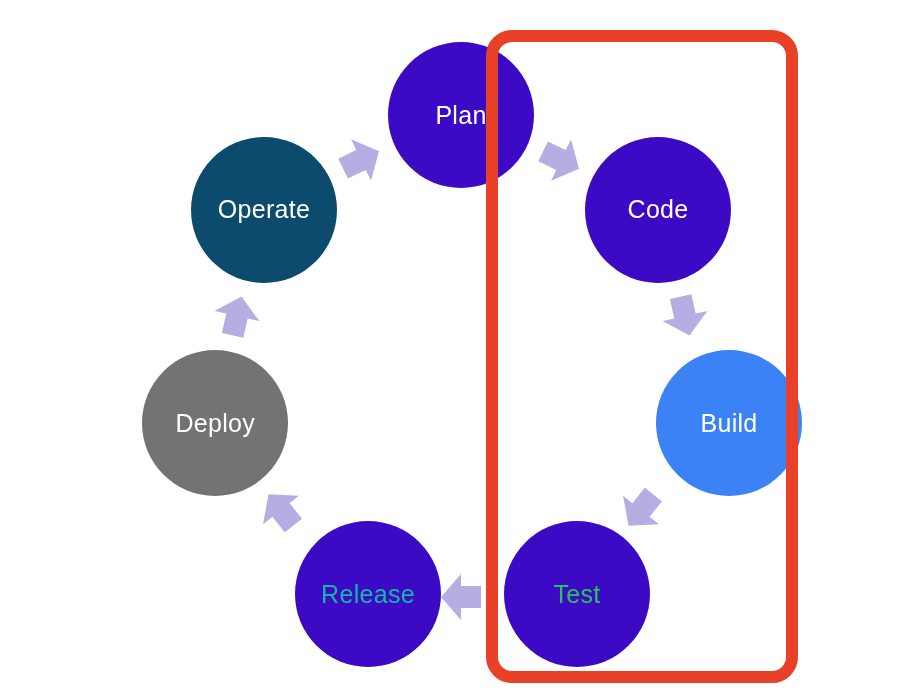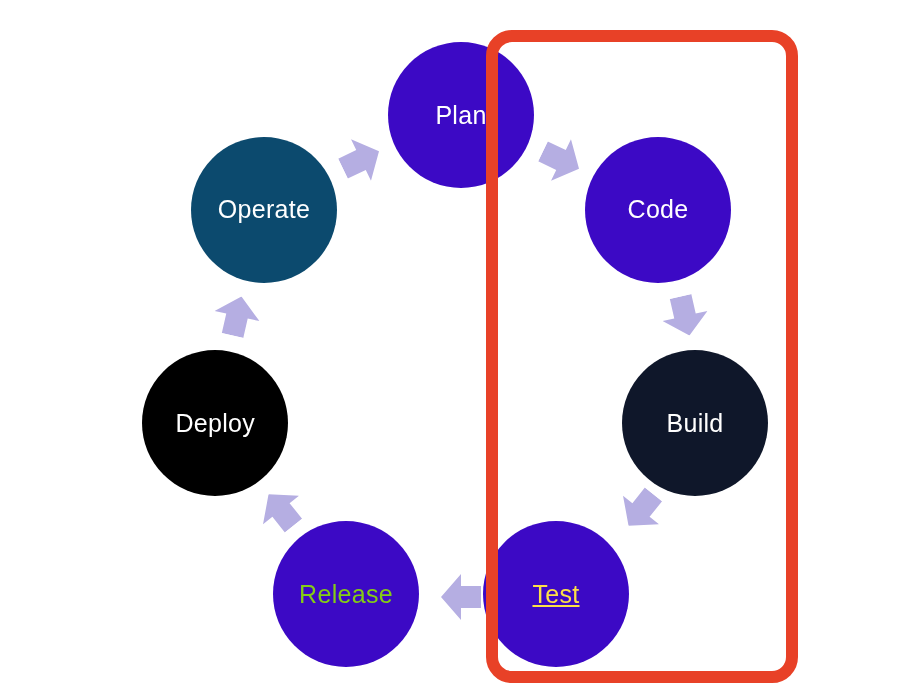--- a/index.html
+++ b/index.html
@@ -46,30 +46,30 @@
 <body>
 
 <div class="canvas" style="background: rgb(255, 255, 255);">
   <div id="layer">
       <div class="node" style="left: 388px; top: 42px; background: rgb(60, 9, 197); color: rgb(255, 255, 255);">
         <span>Plan</span>
       </div>
       <div class="node" style="left: 585.022px; top: 136.881px; background: rgb(60, 9, 197); color: #ffffff;">
         <span>Code</span>
       </div>
-      <div class="node" style="left: 622px; top: 350.075px; background: #0f172a; color: rgb(255, 255, 255);">
+      <div class="node" style="left: 656px; top: 350.075px; background: #3b82f6; color: rgb(255, 255, 255);">
         <span>Build</span>
       </div>
-      <div class="node" style="left: 483px; top: 521.044px; background: rgb(60, 9, 197); color: #fde047; text-decoration: underline;">
+      <div class="node" style="left: 504px; top: 521.044px; background: rgb(60, 9, 197); color: #22c55e;">
         <span>Test</span>
       </div>
-      <div class="node" style="left: 273px; top: 521.044px; background: rgb(60, 9, 197); color: #84cc16;">
+      <div class="node" style="left: 295px; top: 521.044px; background: rgb(60, 9, 197); color: #14b8a6;">
         <span>Release</span>
       </div>
-      <div class="node" style="left: 142.318px; top: 350.075px; background: #000000; color: rgb(255, 255, 255);">
+      <div class="node" style="left: 142.318px; top: 350.075px; background: #737373; color: rgb(255, 255, 255);">
         <span>Deploy</span>
       </div>
       <div class="node" style="left: 190.978px; top: 136.881px; background: #0c4a6e; color: rgb(255, 255, 255);">
         <span>Operate</span>
       </div>
       <div class="arrow" style="left: 540.793px; top: 136.777px; transform: rotate(25.7143deg);">
         <svg width="40" height="46" viewBox="0 0 40 46">
           <polygon points="0,12 20,12 20,0 40,23 20,46 20,34 0,34" fill="#B5AEE2"></polygon>
         </svg>
       </div>

